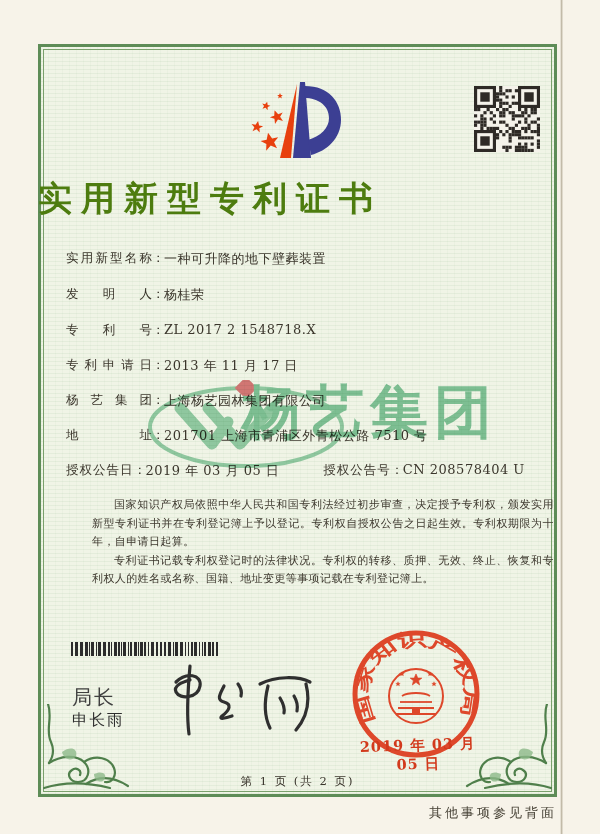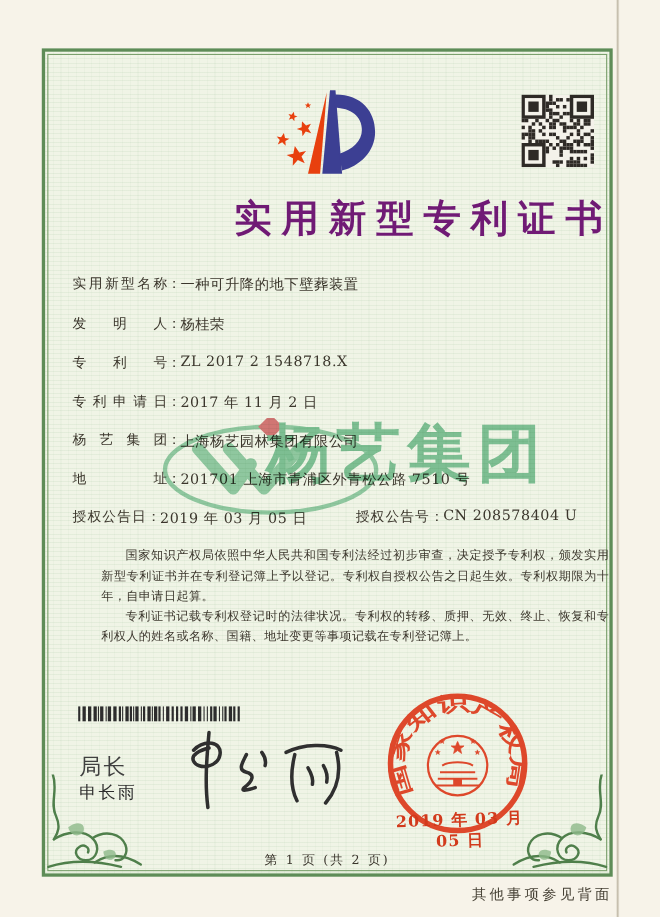--- a/index.html
+++ b/index.html
@@ -16,22 +16,22 @@
        border:3px solid var(--border-green);background:var(--page-green-tint);
        background-image:repeating-linear-gradient(0deg,rgba(120,170,120,.10) 0 1px,transparent 1px 4px),
                         repeating-linear-gradient(90deg,rgba(120,170,120,.05) 0 1px,transparent 1px 7px);}
   .cert-border::before{content:'';position:absolute;inset:2px;border:1px solid #7aa06c;pointer-events:none;}
   .content{position:absolute;inset:0;}
   .cert-no{position:absolute;left:60px;top:87px;font-size:13px;letter-spacing:2.5px;color:#413c33;}
   .logo{position:absolute;left:247px;top:76px;}
   .qr{position:absolute;left:474px;top:86px;}
   .qr rect{fill:#2e2a26;}
   .qr .blank{fill:#f4f2ea;}
-  .title{position:absolute;left:38px;top:176px;width:519px;text-align:right;
-       font-size:34px;font-weight:700;letter-spacing:9px;color:#701a75;}
+  .title{position:absolute;left:38px;top:176px;width:519px;text-align:left;
+       font-size:34px;font-weight:700;letter-spacing:9px;color:#4d7c0f;}
   .row{position:absolute;left:66px;display:flex;font-size:13px;color:#3b362c;}
   .row .label{width:86px;text-align:justify;text-align-last:justify;font-size:12.5px;}
   .row .colon{width:12px;font-size:12.5px;}
   .row .value{letter-spacing:.5px;}
   .grant2{position:absolute;left:224px;display:flex;}
   .grant2 .label2{font-size:12.5px;letter-spacing:1px;}
   .paras{position:absolute;left:92px;top:496px;width:462px;font-size:11px;line-height:18.5px;
        text-align:justify;color:#3d382e;}
   .paras p{margin:0;text-indent:2em;letter-spacing:.4px;}
   .watermark{position:absolute;left:146px;top:378px;width:330px;height:92px;
@@ -263,21 +263,21 @@
       <span class="value">杨桂荣</span>
     </div>
     <div class="row" style="top:322px">
       <span class="label">专利号</span>
         <span class="colon">：</span>
       <span class="value">ZL 2017 2 1548718.X</span>
     </div>
     <div class="row" style="top:357px">
       <span class="label">专利申请日</span>
         <span class="colon">：</span>
-      <span class="value">2017 年 11 月 2 日</span>
+      <span class="value">2013 年 11 月 17 日</span>
     </div>
     <div class="row" style="top:392px">
       <span class="label">杨艺集团</span>
         <span class="colon">：</span>
       <span class="value">上海杨艺园林集团有限公司</span>
     </div>
     <div class="row" style="top:427px">
       <span class="label">地址</span>
         <span class="colon">：</span>
       <span class="value">201701 上海市青浦区外青松公路 7510 号</span>

